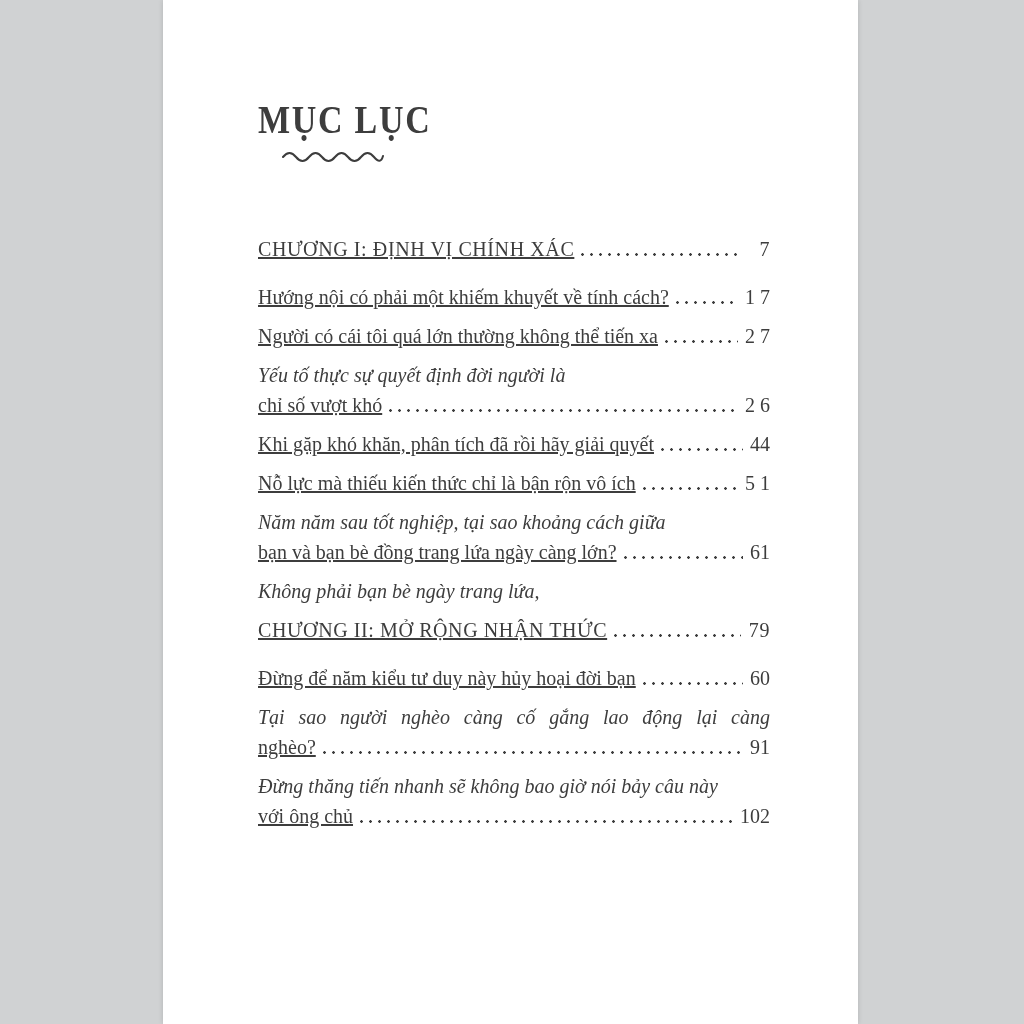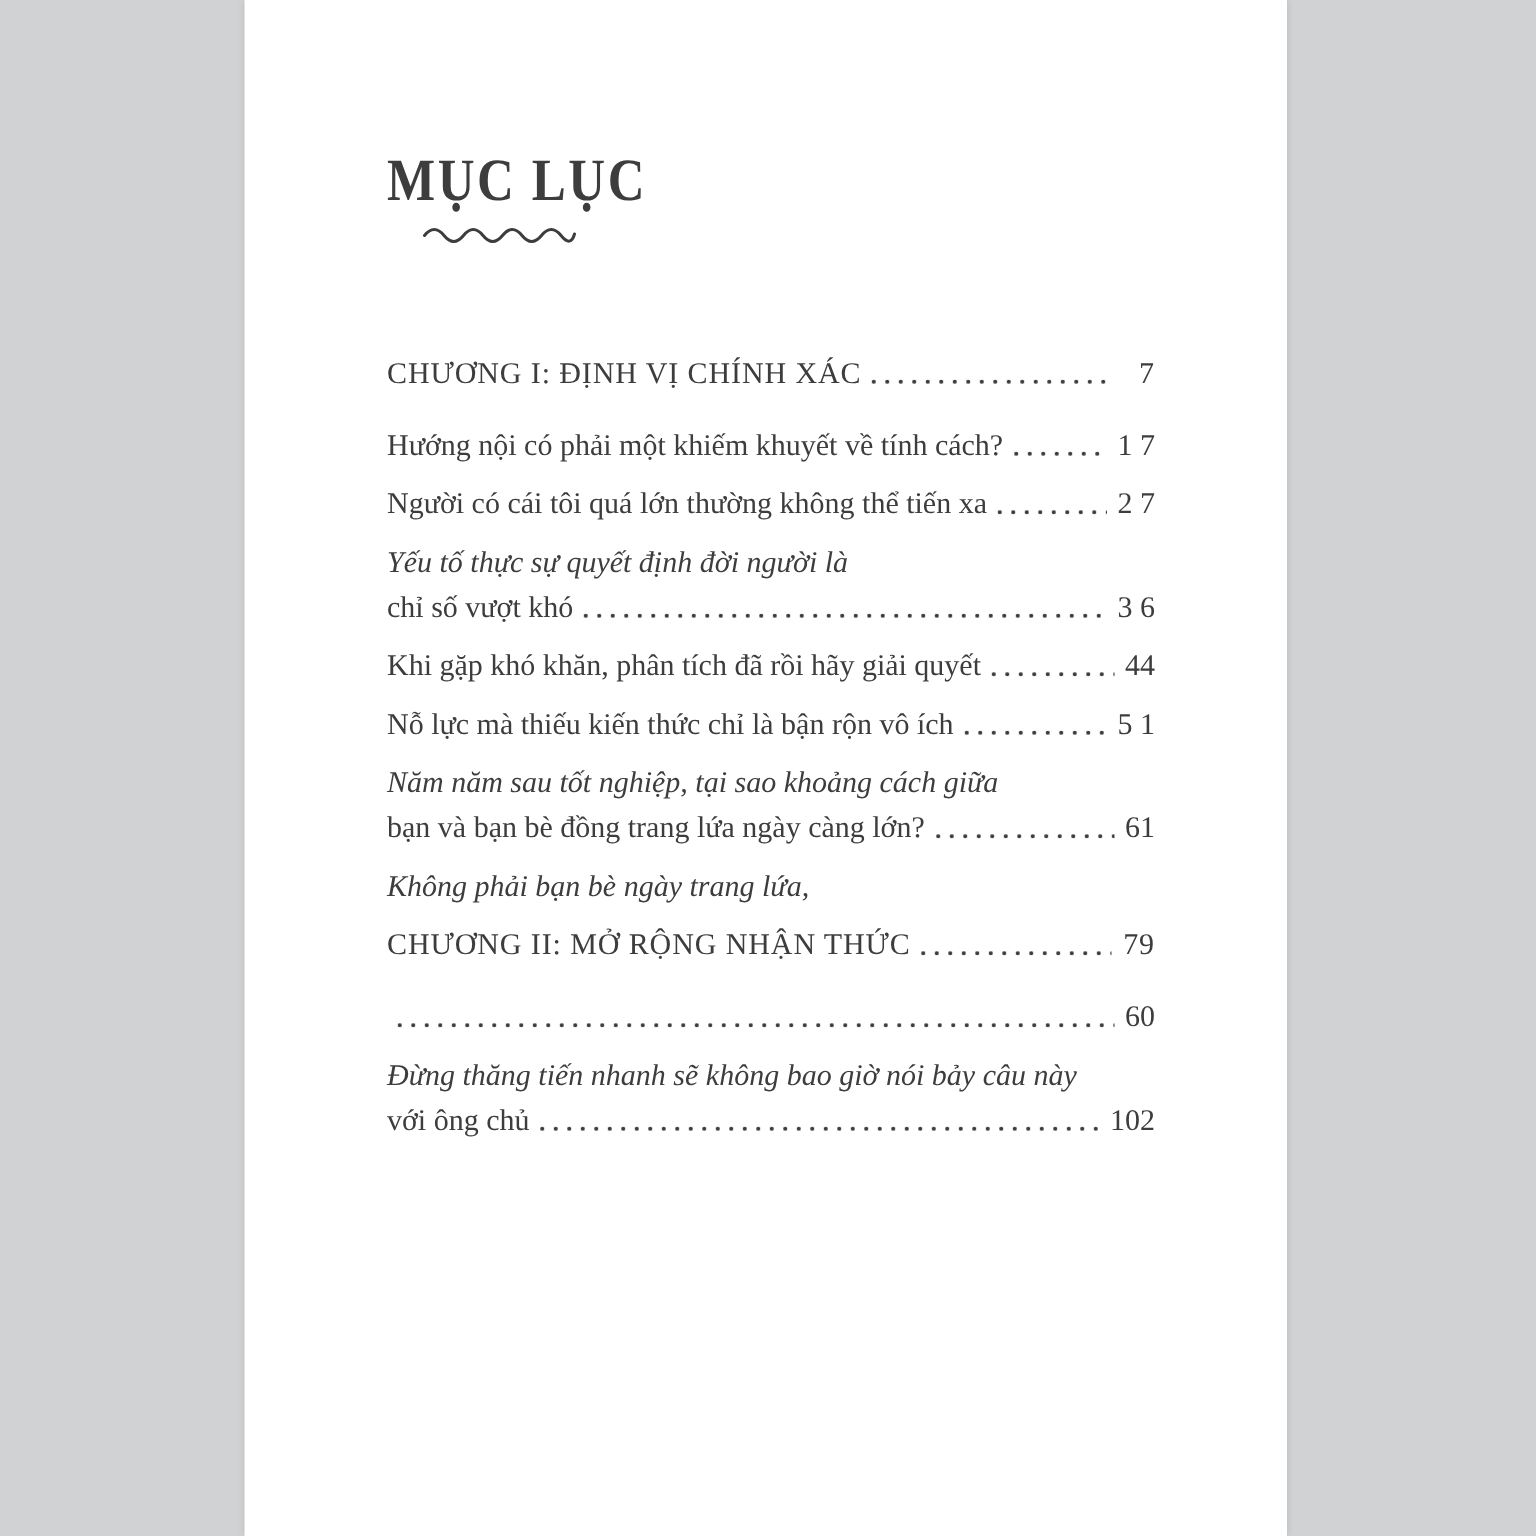--- a/index.html
+++ b/index.html
@@ -49,20 +49,21 @@
     font-size:20px;
     line-height:30px;
   }
   .row{
     display:flex;
     align-items:flex-end;
   }
   .row .txt{
     white-space:nowrap;
     flex:0 0 auto;
+    text-decoration:underline;
   }
   .leader{
     flex:1 1 auto;
     min-width:10px;
     height:5px;
     align-self:flex-end;
     margin:0 7px 7px 4px;
     background-image:radial-gradient(circle,var(--ink) 1.2px,transparent 1.5px);
     background-size:9px 5px;
     background-repeat:repeat-x;
@@ -122,21 +123,21 @@
                 <span class="txt">Người có cái tôi quá lớn thường không thể tiến xa</span>
                 <span class="leader"></span>
                 <span class="page-num">2 7</span>
               </div>
             </div>
             <div class="entry">
               <div class="entry-line">Yếu tố thực sự quyết định đời người là</div>
               <div class="row ">
                 <span class="txt">chỉ số vượt khó</span>
                 <span class="leader"></span>
-                <span class="page-num">3 6</span>
+                <span class="page-num">2 6</span>
               </div>
             </div>
             <div class="entry">
               <div class="row ">
                 <span class="txt">Khi gặp khó khăn, phân tích đã rồi hãy giải quyết</span>
                 <span class="leader"></span>
                 <span class="page-num">44</span>
               </div>
             </div>
             <div class="entry">
@@ -159,22 +160,31 @@
             </div>
           </div>
           <div class="section">
             <div class="row heading">
               <span class="txt">CHƯƠNG II: MỞ RỘNG NHẬN THỨC</span>
               <span class="leader"></span>
               <span class="page-num">79</span>
             </div>
             <div class="entry">
               <div class="row ">
+                <span class="txt">Đừng để năm kiểu tư duy này hủy hoại đời bạn</span>
                 <span class="leader"></span>
                 <span class="page-num">60</span>
+              </div>
+            </div>
+            <div class="entry">
+              <div class="entry-line justify">Tại sao người nghèo càng cố gắng lao động lại càng</div>
+              <div class="row ">
+                <span class="txt">nghèo?</span>
+                <span class="leader"></span>
+                <span class="page-num">91</span>
               </div>
             </div>
             <div class="entry">
               <div class="entry-line">Đừng thăng tiến nhanh sẽ không bao giờ nói bảy câu này</div>
               <div class="row ">
                 <span class="txt">với ông chủ</span>
                 <span class="leader"></span>
                 <span class="page-num">102</span>
               </div>
             </div>

